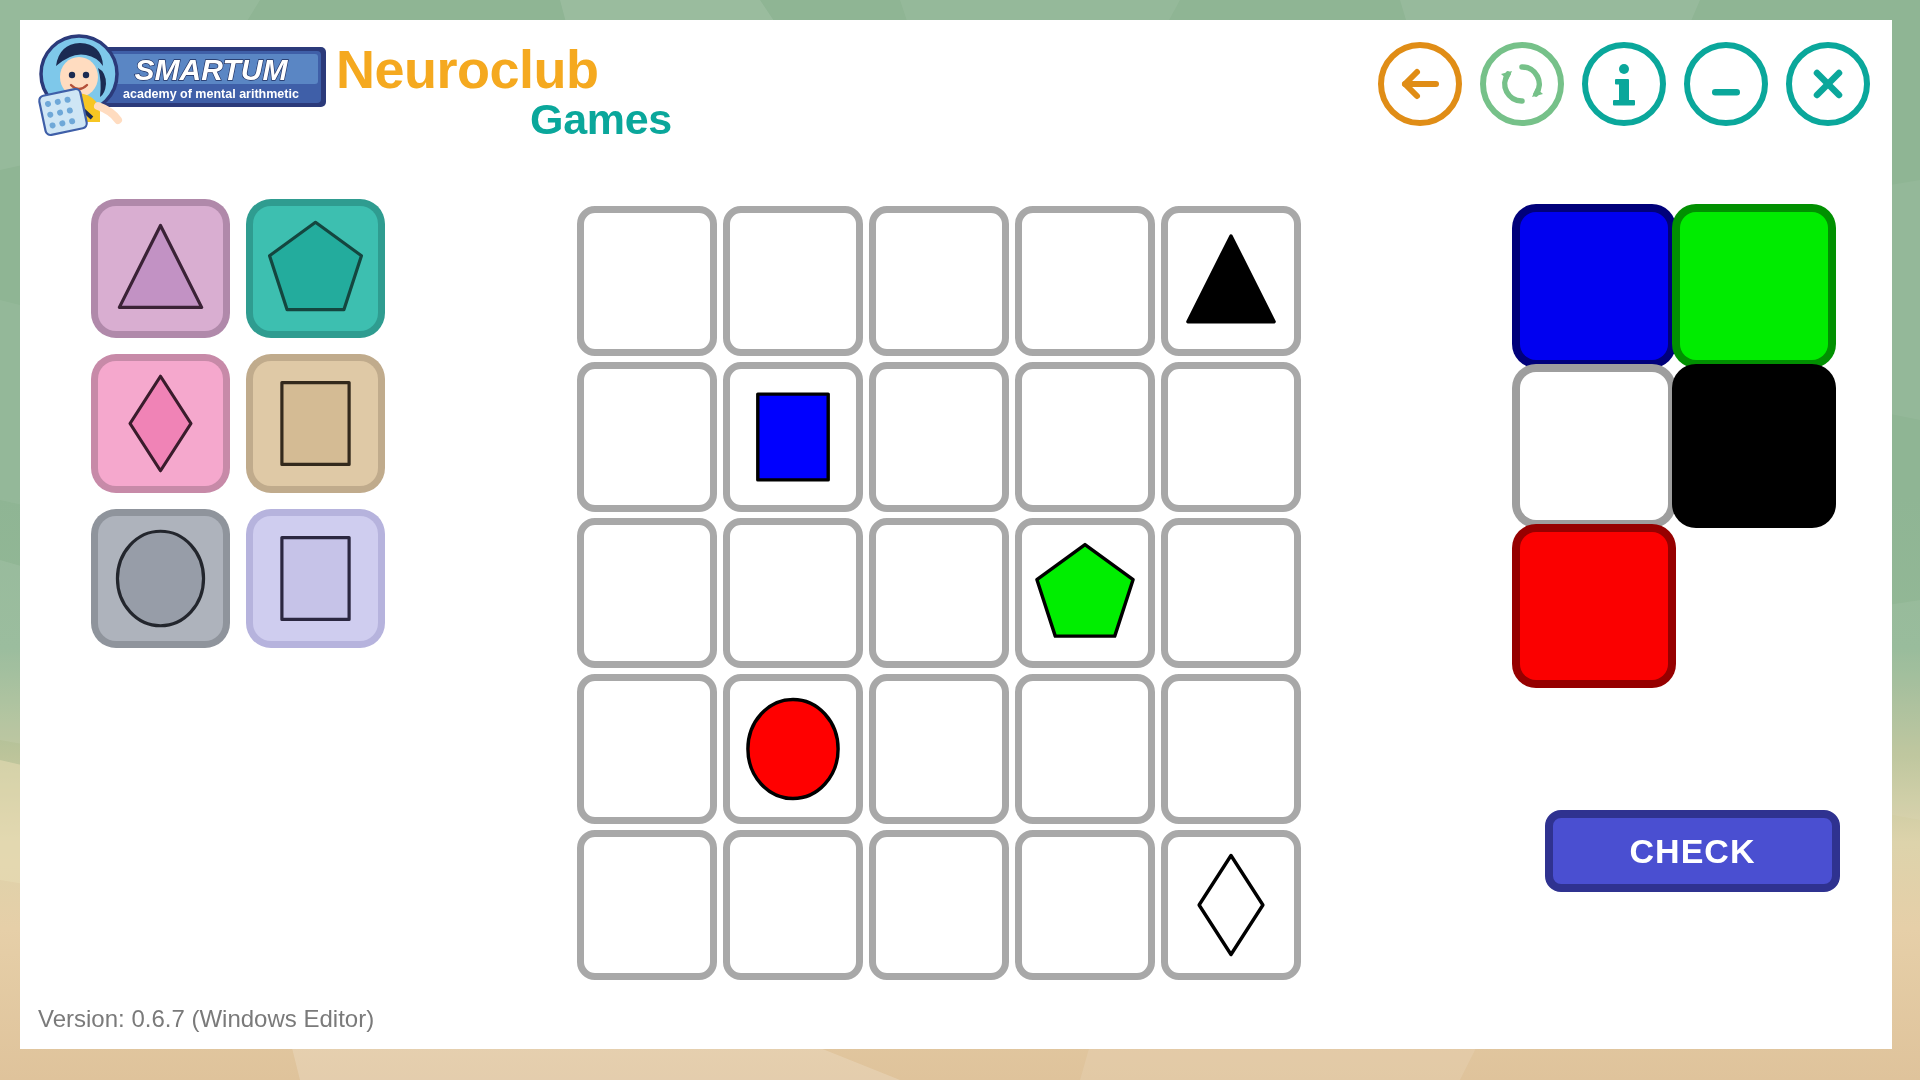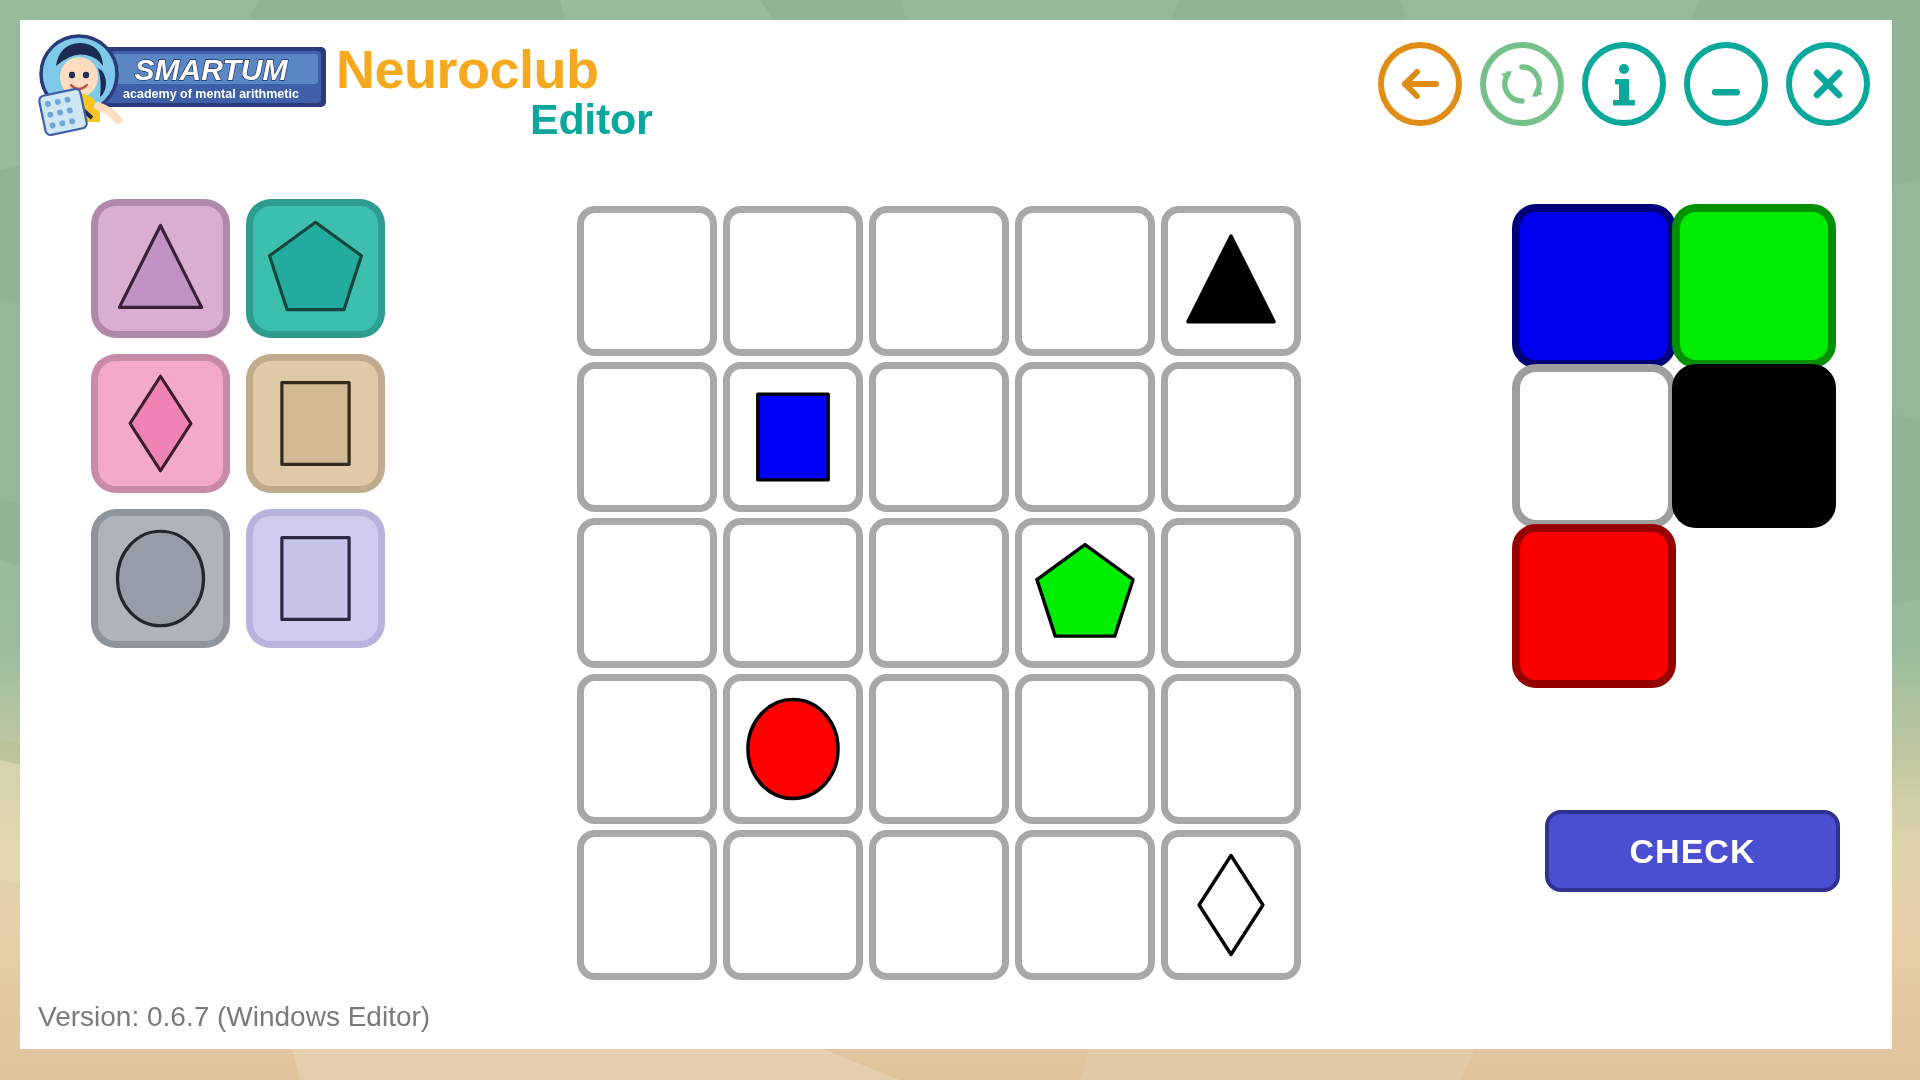--- a/index.html
+++ b/index.html
@@ -108,33 +108,33 @@
     border-radius: 16px;
     cursor: pointer;
   }
   .color-tile.empty { visibility: hidden; cursor: default; }
 
   
   .check-btn {
     position: absolute; left: 1525px; top: 790px;
     width: 295px; height: 82px;
     background: #4a4fd1;
-    border: 4px solid #fca5a5;
+    border: 8px solid #fca5a5;
     border-radius: 16px;
     color: #ffffff;
     font-size: 34px; font-weight: bold;
     letter-spacing: 1px;
     display: flex; align-items: center; justify-content: center;
     cursor: pointer;
   }
 
   
   .version {
     position: absolute; left: 18px; bottom: 16px;
-    font-size: 28px; color: #7a7a7a;
+    font-size: 24px; color: #7a7a7a;
   }
 </style>
 </head>
 <body>
 
 <div class="bg-facets">
   <svg viewBox="0 0 1920 1080" preserveAspectRatio="none">
     <polygon points="0,0 260,0 180,130 0,170" fill="#ffffff" opacity="0.07"></polygon>
     <polygon points="560,0 760,0 840,120 600,150" fill="#ffffff" opacity="0.10"></polygon>
     <polygon points="900,0 1180,0 1120,110 930,90" fill="#ffffff" opacity="0.06"></polygon>
@@ -189,21 +189,21 @@
               <circle cx="18" cy="31" r="3"></circle>
               <circle cx="28" cy="31" r="3"></circle>
           </g>
         </g>
 
         <path d="M70 76 q14 5 20 14" stroke="#ffdcc0" stroke-width="8" fill="none" stroke-linecap="round"></path>
       </svg>
     </div>
 
     <div class="brand-title">Neuroclub</div>
-    <div class="page-subtitle">Editor</div>
+    <div class="page-subtitle">Games</div>
 
     <div class="win-buttons">
 
       <div class="circ-btn back">
         <svg width="46" height="40" viewBox="0 0 46 40">
           <g stroke="#e08d16" stroke-width="6" fill="none" stroke-linecap="round" stroke-linejoin="round">
             <line x1="8" y1="20" x2="39" y2="20"></line>
             <polyline points="20,8 8,20 20,32"></polyline>
           </g>
         </svg>

